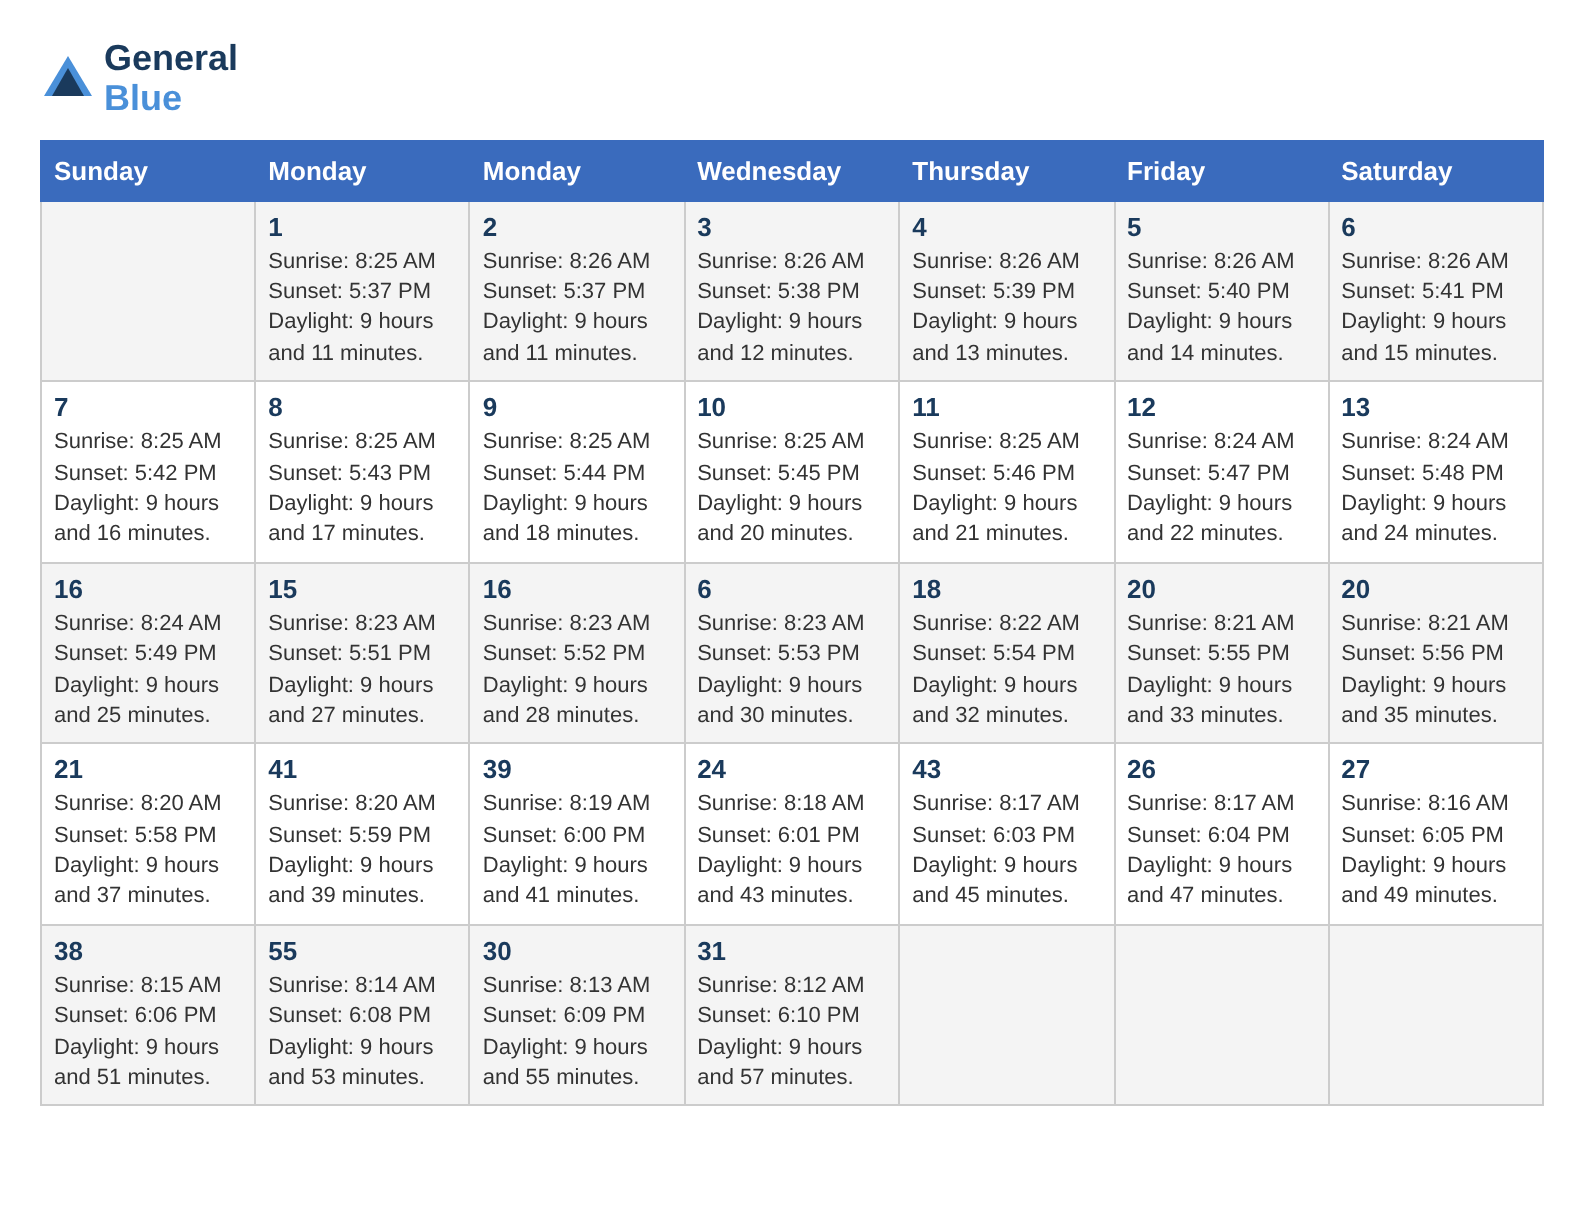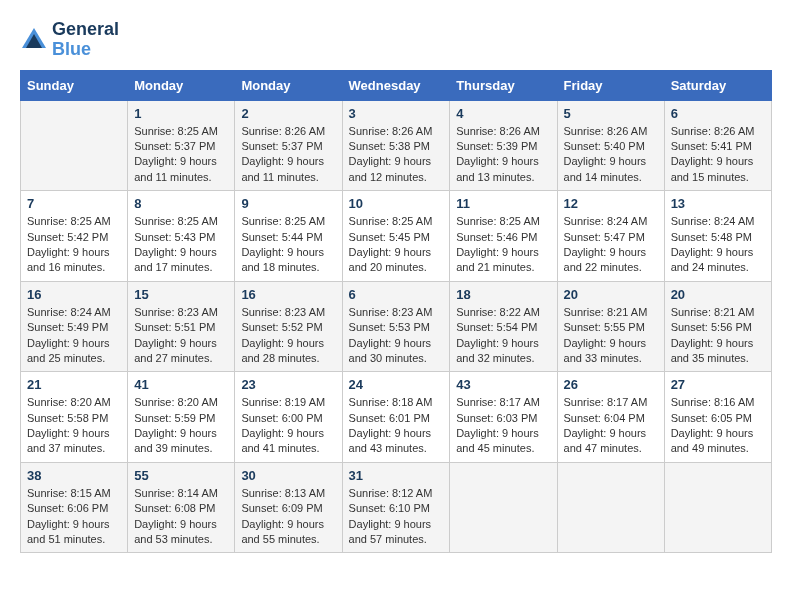--- a/index.html
+++ b/index.html
@@ -209,21 +209,21 @@
       <tr>
         <td>
           <span class="day-number">21</span>
           <div class="day-info">Sunrise: 8:20 AM<br>Sunset: 5:58 PM<br>Daylight: 9 hours<br>and 37 minutes.</div>
         </td>
         <td>
           <span class="day-number">41</span>
           <div class="day-info">Sunrise: 8:20 AM<br>Sunset: 5:59 PM<br>Daylight: 9 hours<br>and 39 minutes.</div>
         </td>
         <td>
-          <span class="day-number">23</span>
+          <span class="day-number">39</span>
           <div class="day-info">Sunrise: 8:19 AM<br>Sunset: 6:00 PM<br>Daylight: 9 hours<br>and 41 minutes.</div>
         </td>
         <td>
           <span class="day-number">24</span>
           <div class="day-info">Sunrise: 8:18 AM<br>Sunset: 6:01 PM<br>Daylight: 9 hours<br>and 43 minutes.</div>
         </td>
         <td>
           <span class="day-number">43</span>
           <div class="day-info">Sunrise: 8:17 AM<br>Sunset: 6:03 PM<br>Daylight: 9 hours<br>and 45 minutes.</div>
         </td>

